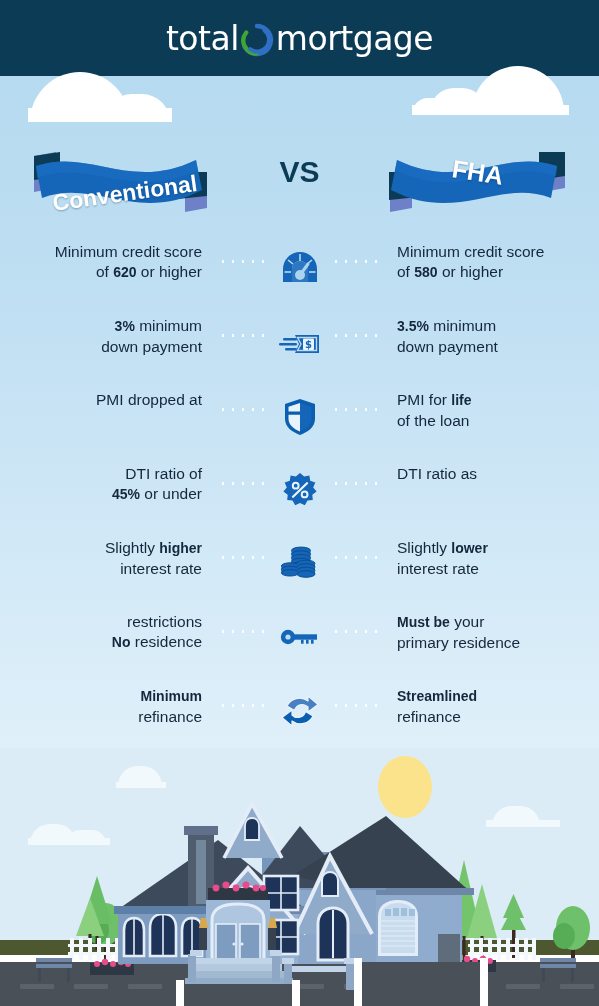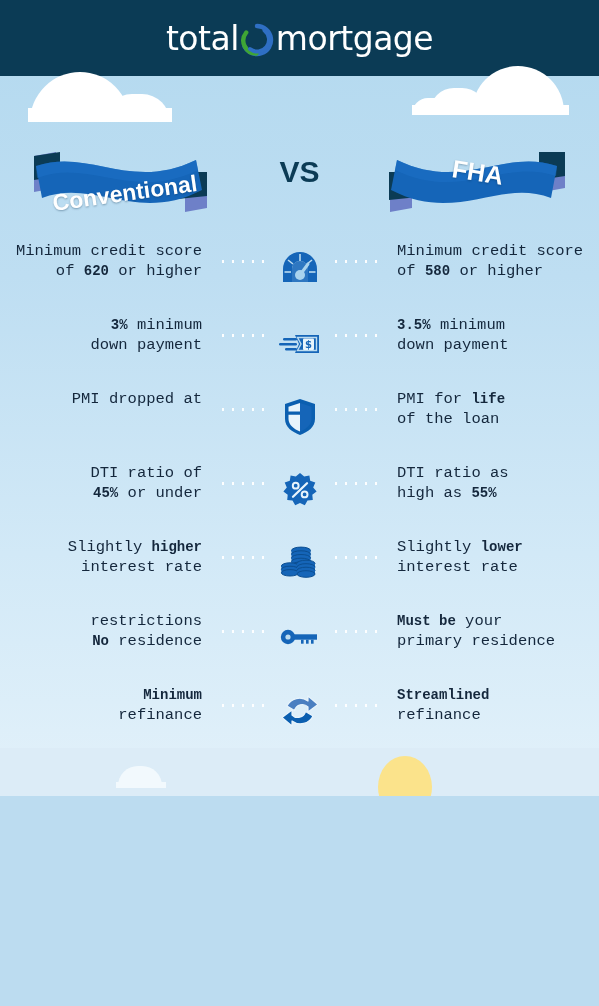--- a/index.html
+++ b/index.html
@@ -3,21 +3,21 @@
 <meta charset="utf-8">
 <style>
   * { margin:0; padding:0; box-sizing:border-box; }
   html,body { width:599px; height:1006px; }
   body {
     font-family:"Liberation Sans", sans-serif;
     background:#bcdcf0;
     overflow:hidden;
     position:relative;
   }
-  .page { position:relative; width:599px; height:796px; overflow:hidden; }
+  .page { position:relative; width:599px; height:1006px; overflow:hidden; }
 
   
   .sky {
     position:absolute; left:0; top:0; width:599px; height:790px;
     background:linear-gradient(180deg,#b3d9ef 0%,#bedef2 35%,#d2e9f7 70%,#e2f1fa 100%);
   }
 
   
   .header {
     position:absolute; left:0; top:0; width:599px; height:76px;
@@ -63,21 +63,21 @@
   }
 
   
   .rows { position:absolute; left:0; top:236px; width:599px; z-index:5; }
   .row {
     position:relative; height:74px;
     display:flex; align-items:flex-start; justify-content:center;
   }
   .side {
     width:214px; color:#14273c; font-size:15.5px; line-height:19.5px;
-    font-family:Liberation Mono, monospace;
+    font-family:Liberation Sans, sans-serif;
     padding-top:6px;
   }
   .side.left  { text-align:right; padding-right:12px; }
   .side.right { text-align:left;  padding-left:12px; }
   .side b { font-weight:700; font-size:14px; }
   .mid {
     width:171px; position:relative; height:62px;
     display:flex; align-items:center; justify-content:center;
   }
   .dots {
@@ -244,21 +244,20 @@
               <path d="M0,-17 L4.2,-13.6 L9.4,-14.6 L10.2,-9.3 L15.3,-7.5 L13.2,-2.6 L16.6,1.5 L12.3,4.7 L12.8,10 L7.5,10.6 L4.8,15.2 L0,12.9 L-4.8,15.2 L-7.5,10.6 L-12.8,10 L-12.3,4.7 L-16.6,1.5 L-13.2,-2.6 L-15.3,-7.5 L-10.2,-9.3 L-9.4,-14.6 L-4.2,-13.6 Z" fill="#1565b8"></path>
               <circle cx="-4.3" cy="-4.3" r="2.9" fill="none" stroke="#e8f4fc" stroke-width="2"></circle>
               <circle cx="4.6" cy="4.4" r="2.9" fill="none" stroke="#e8f4fc" stroke-width="2"></circle>
               <line x1="-7" y1="6.8" x2="7" y2="-6.8" stroke="#e8f4fc" stroke-width="2.3" stroke-linecap="round"></line>
             </g>
           </svg>
         </div>
       </div>
       <div class="side right">
         <div>DTI ratio as</div>
-        <div><span>high as </span><b>55%</b></div>
       </div>
     </div>
 
     <div class="row">
       <div class="side left">
         <div><span>Slightly </span><b>higher</b></div>
         <div>interest rate</div>
       </div>
       <div class="mid">
         <div class="dots l"></div>

